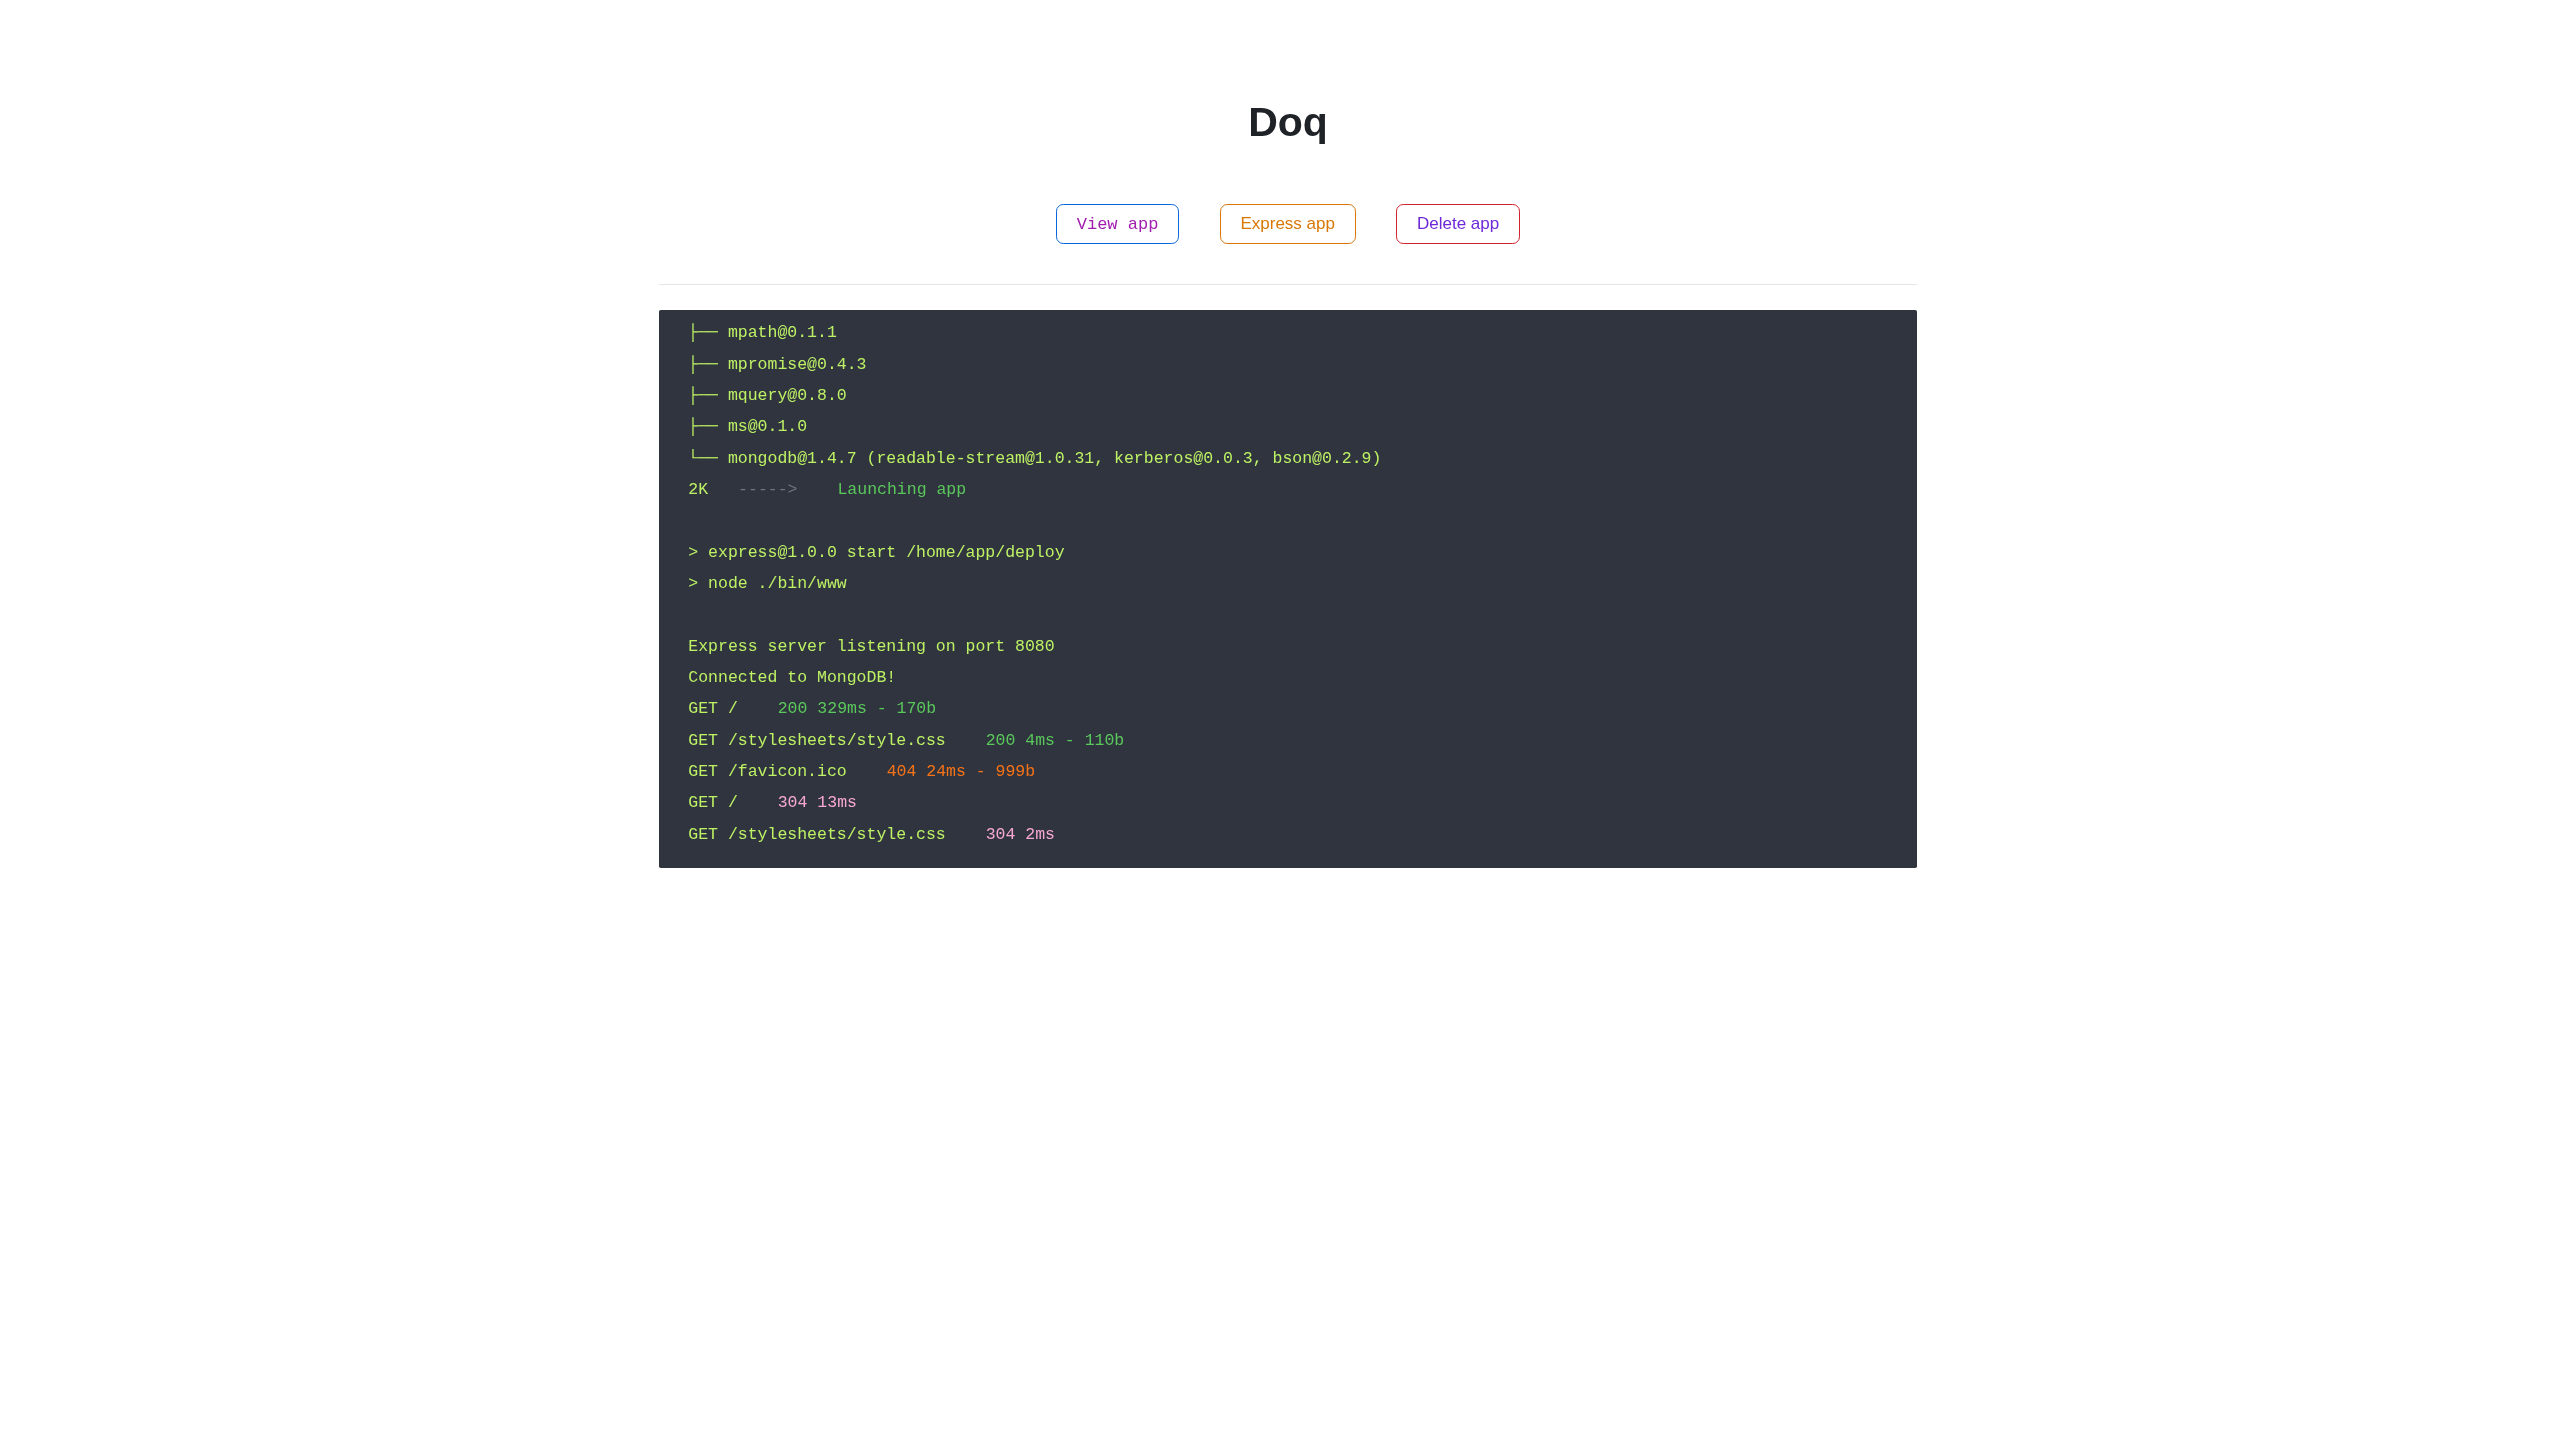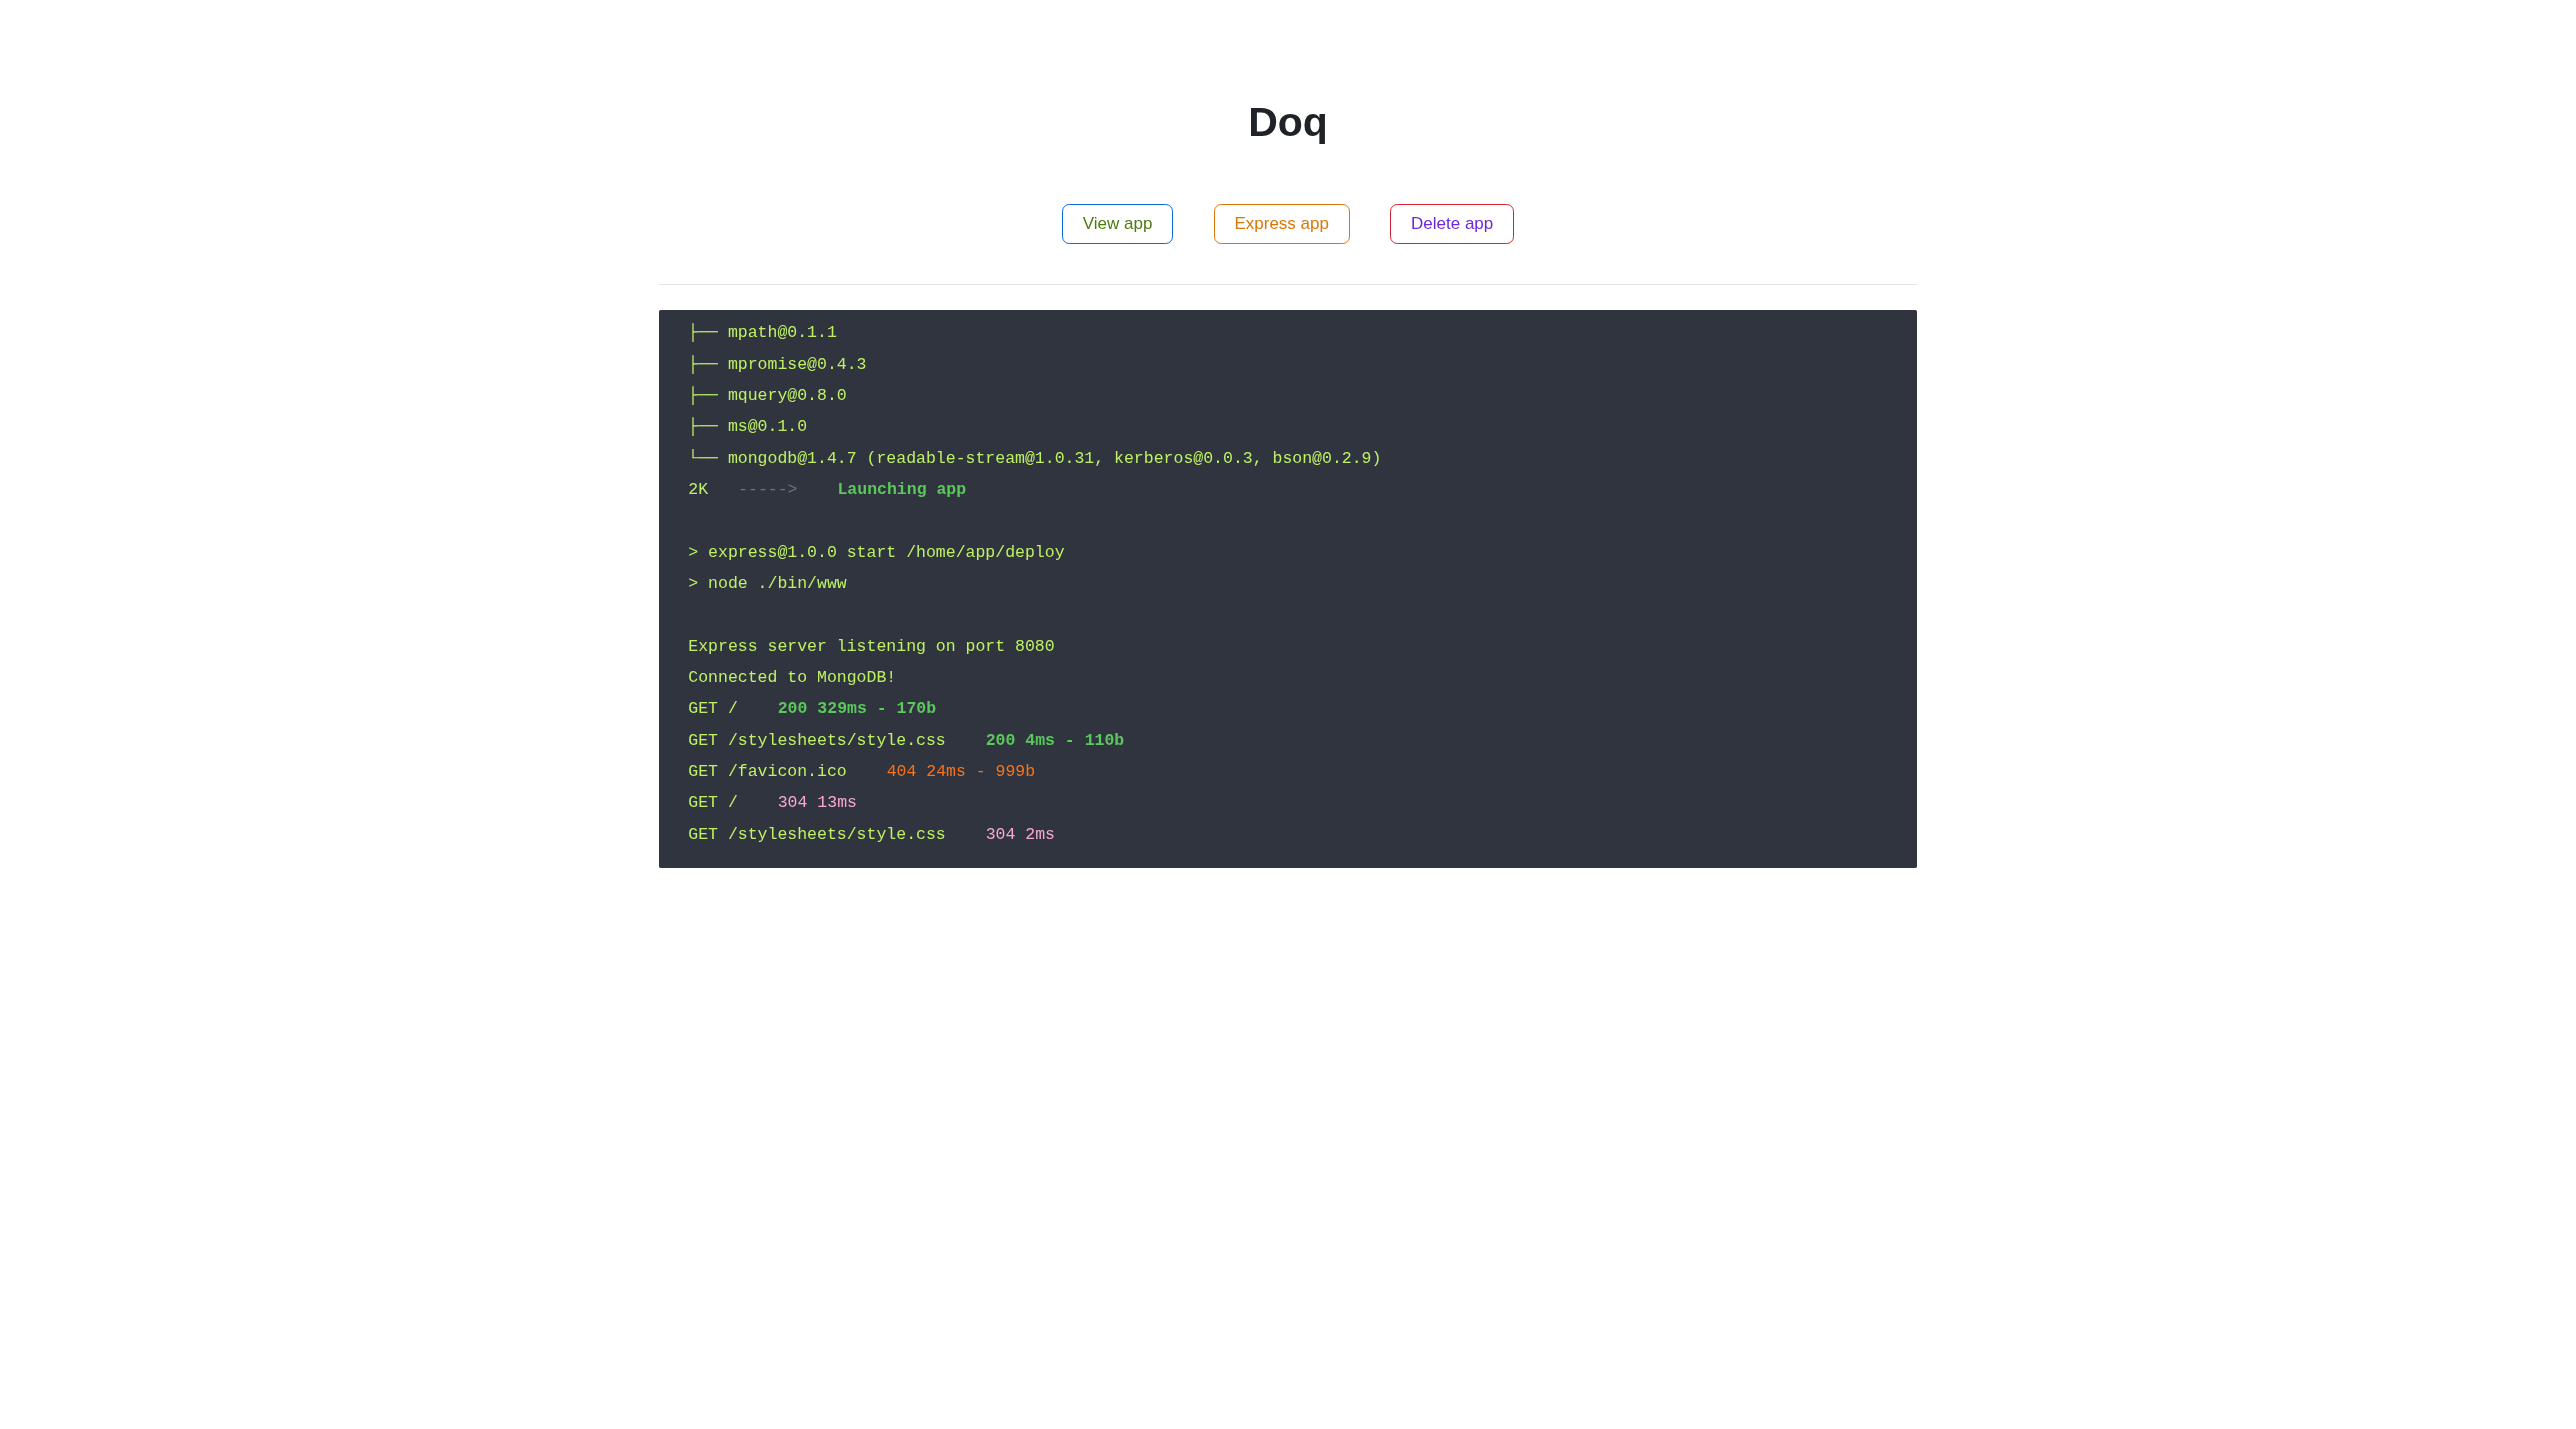--- a/index.html
+++ b/index.html
@@ -34,22 +34,23 @@
       padding: 9px 19.7px;
       font-size: 17px;
       font-weight: 400;
       border-radius: 7.2px;
       background: #ffffff;
       cursor: pointer;
       border: 0.9px solid;
       font-family: inherit;
     }
     .btn-view {
-      color: #4d7c0f;
+      color: #a21caf;
       border-color: #0969da;
+      font-family: Liberation Mono, monospace;
     }
     .btn-relaunch {
       color: #d97706;
       border-color: #d97706;
     }
     .btn-delete {
       color: #6d28d9;
       border-color: #d1242f;
     }
     .divider {
@@ -62,21 +63,21 @@
       color: #e6e6e6;
       padding: 7.2px 14.3px 18px 14.3px;
       border-radius: 1.8px;
       font-family: ui-monospace, SFMono-Regular, "SF Mono", Menlo, Consolas, "Liberation Mono", monospace;
       font-size: 16.5px;
       line-height: 1.9;
       white-space: pre;
       overflow-x: auto;
     }
     .white { color: #bef264; }
-    .green { color: #5ac85a; font-weight: bold; }
+    .green { color: #5ac85a; }
     .yellow { color: #f97316; }
     .cyan { color: #f9a8d4; }
     .arrow-dash { color: #6e7681; }
   </style>
 </head>
 <body>
 
 <div class="container">
   <h1 class="title">Doq</h1>
 

